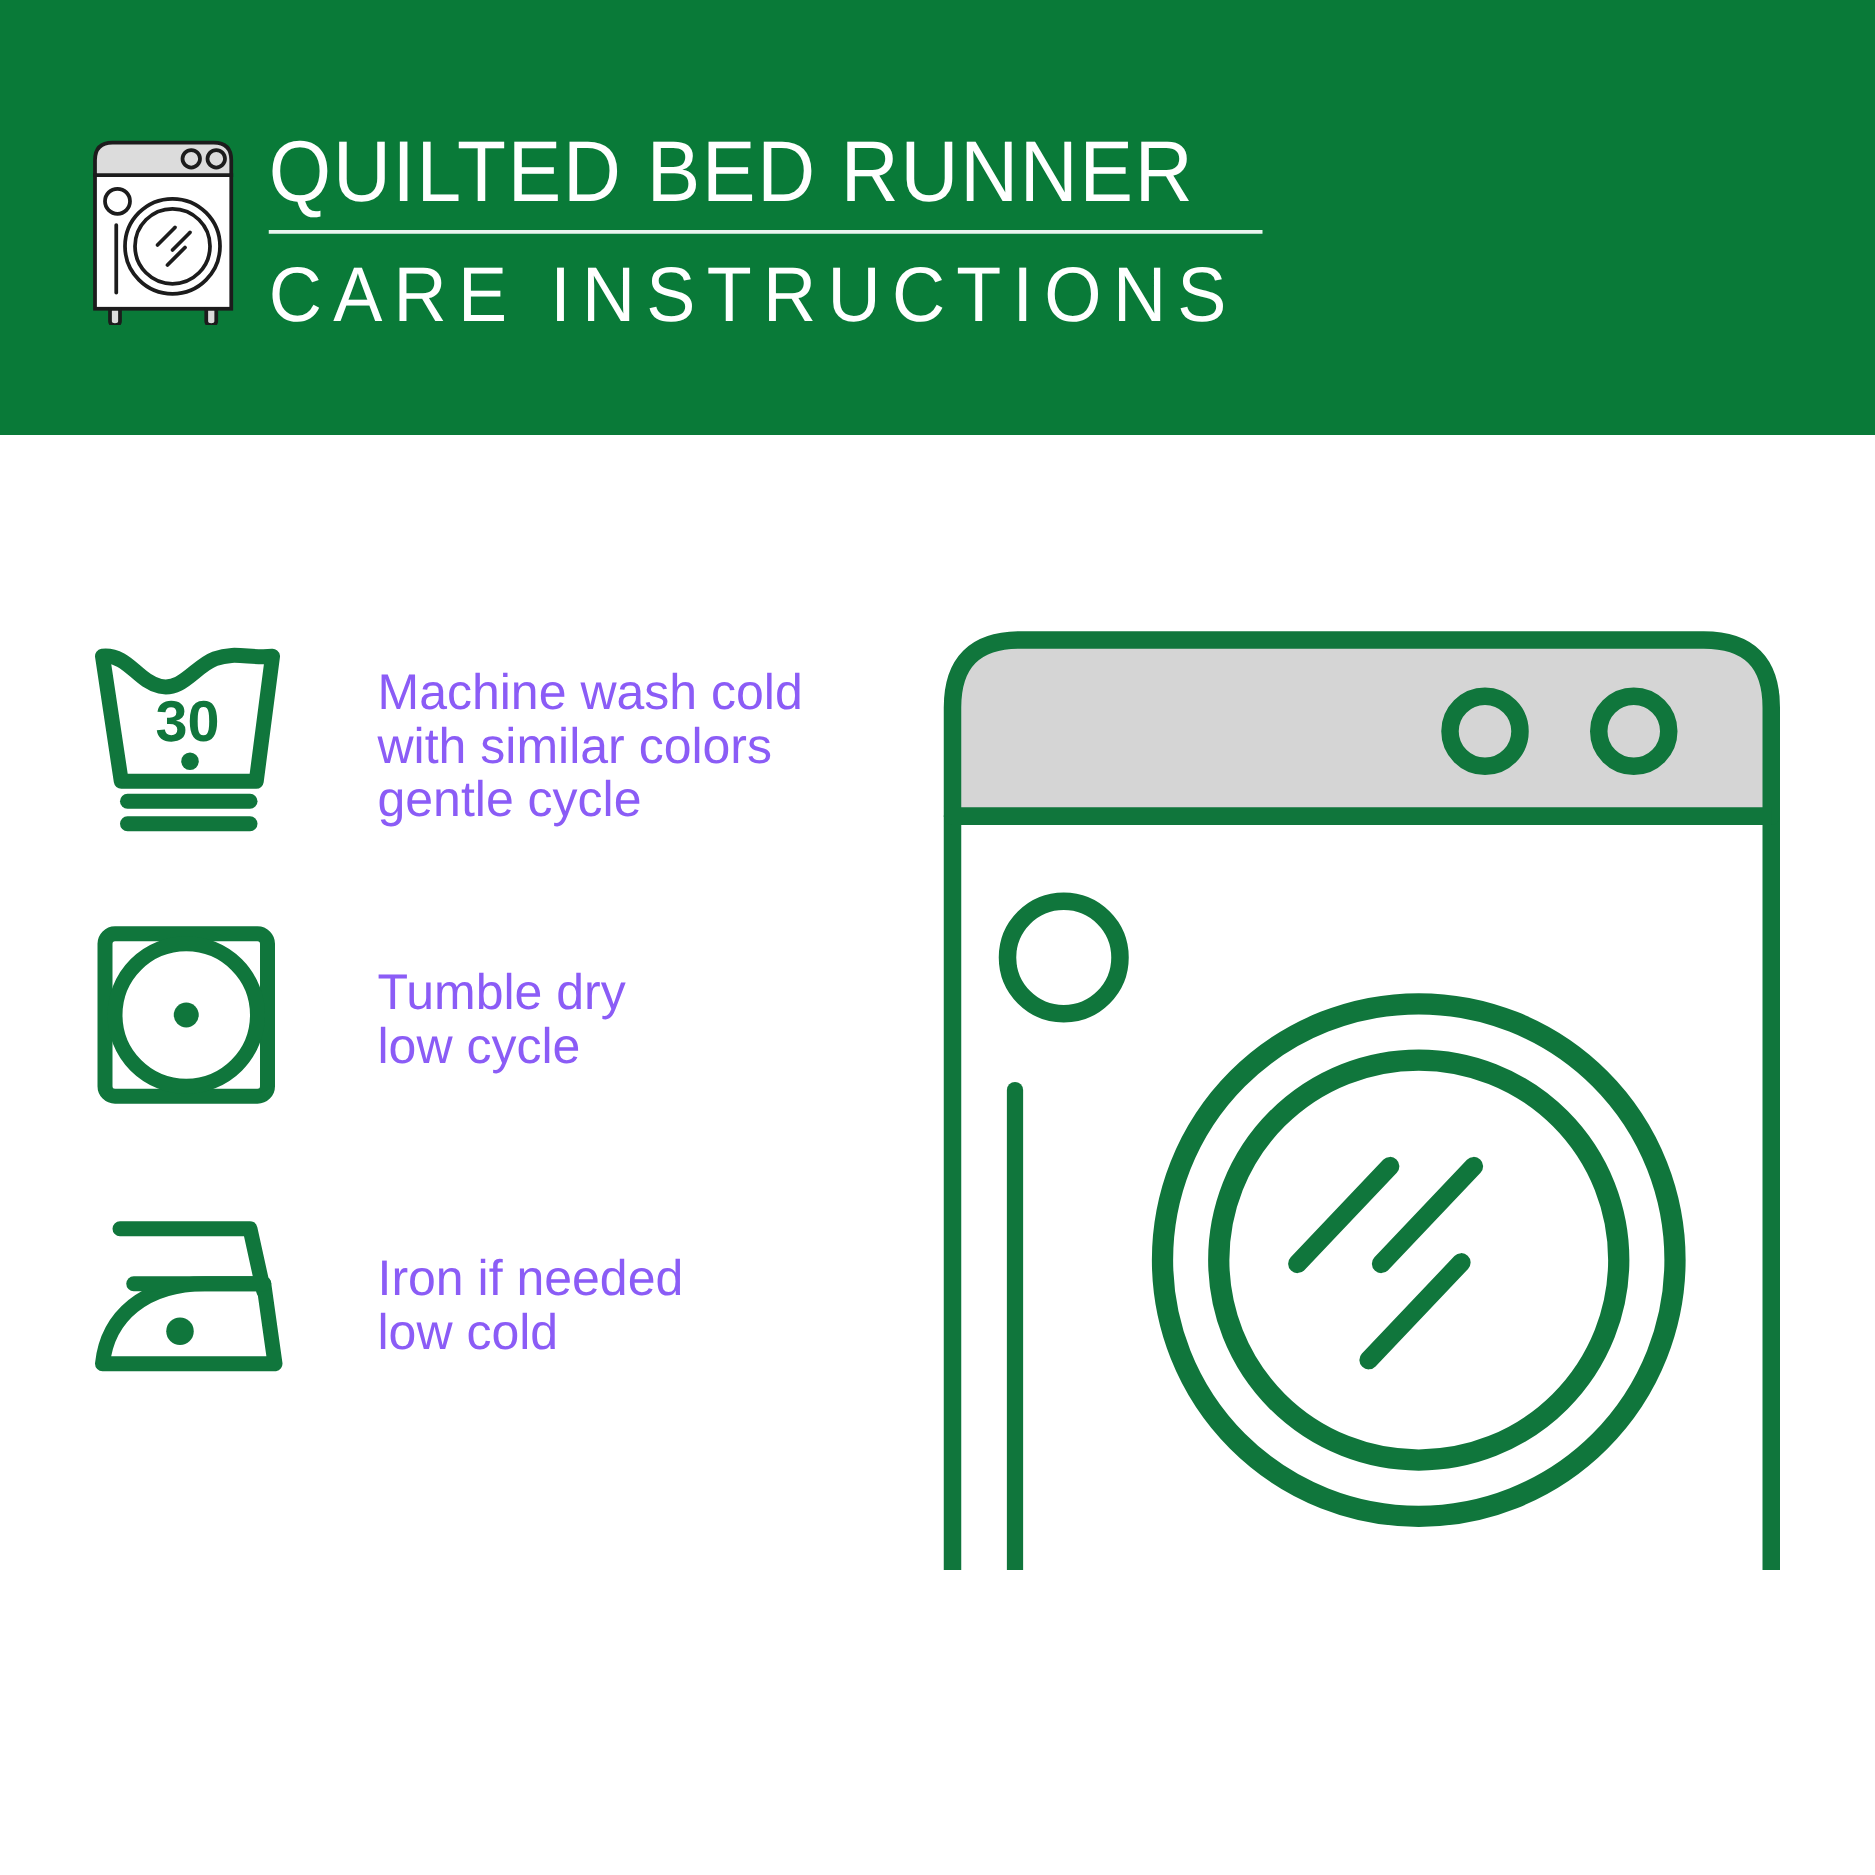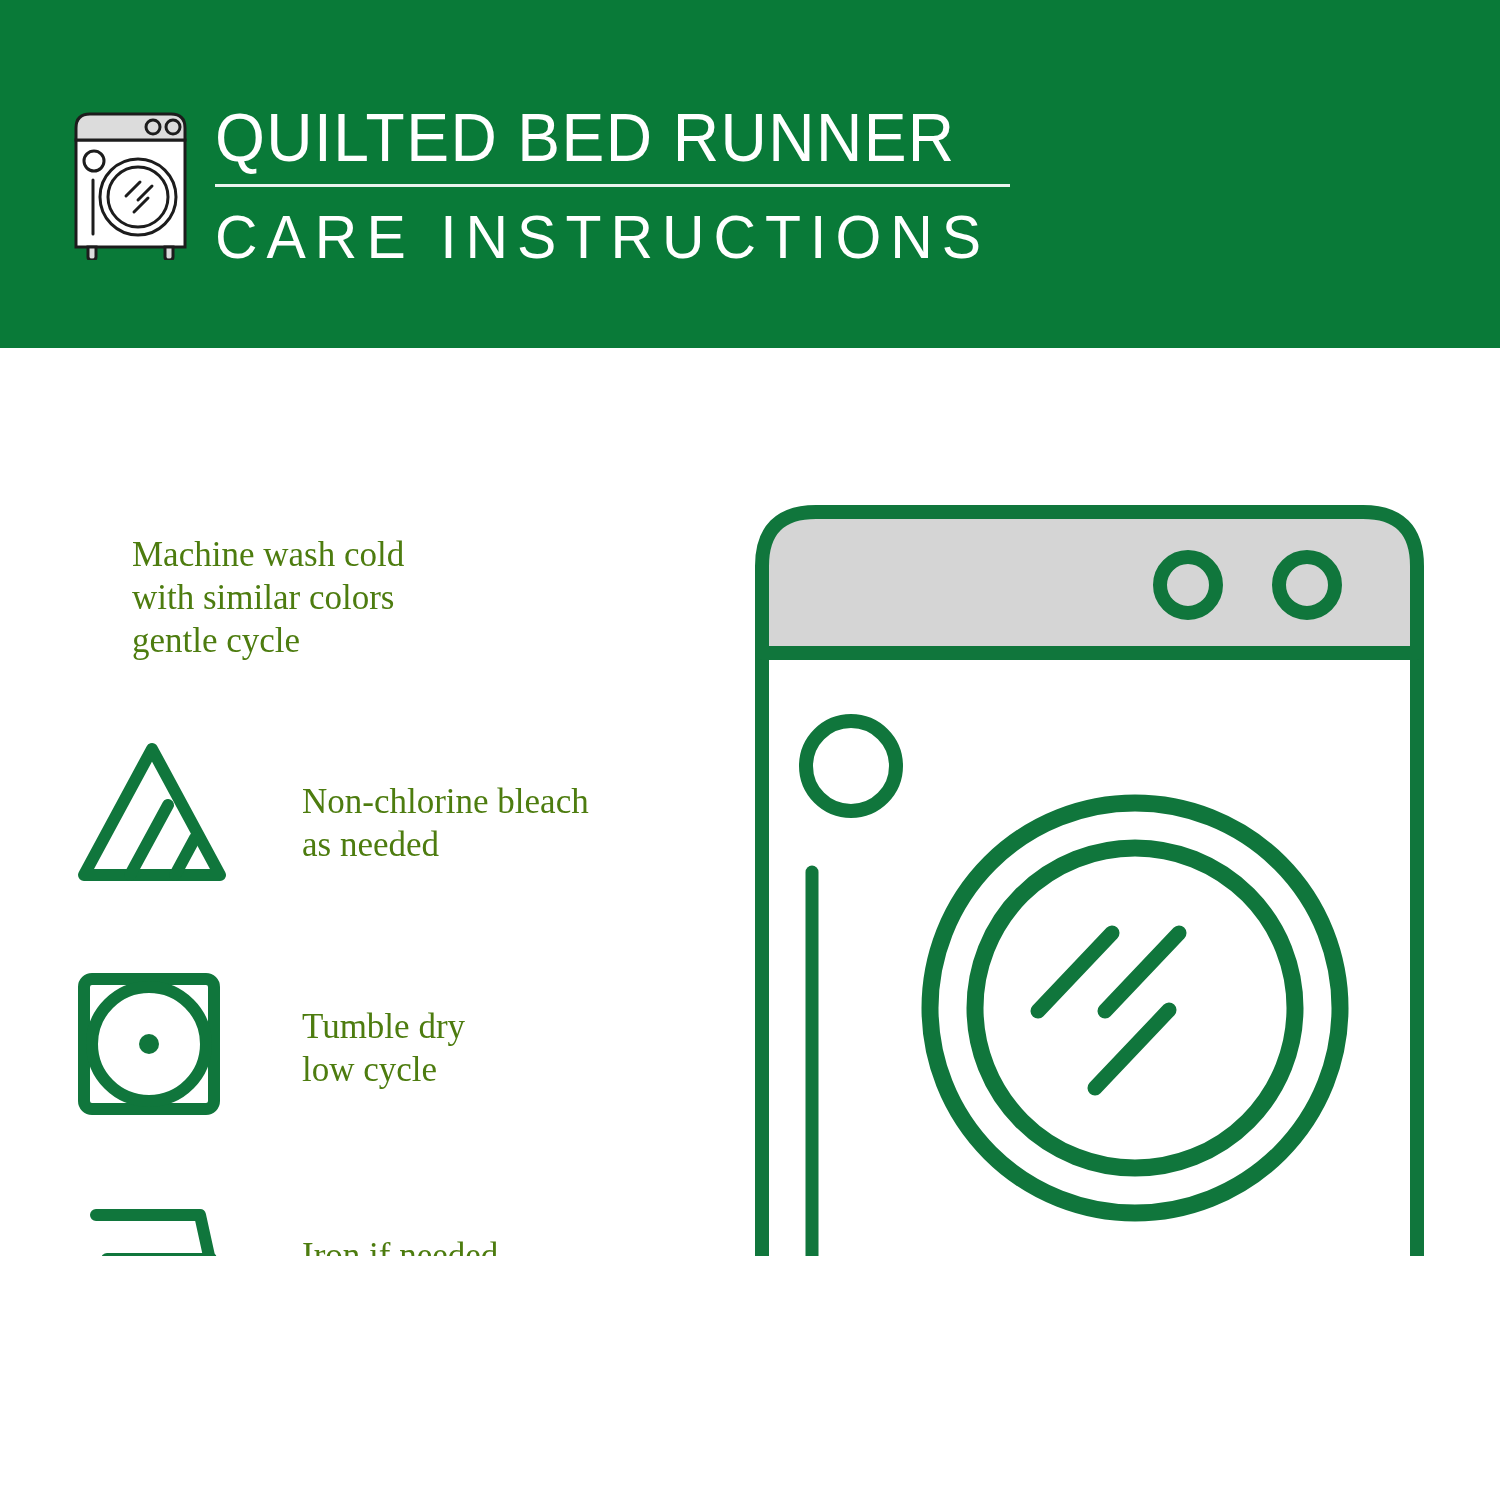--- a/index.html
+++ b/index.html
@@ -88,24 +88,24 @@
     position: relative;
     flex: 0 0 170px;
     width: 170px;
     height: 170px;
   }
   .instruction-symbol svg {
     display: block;
   }
   .instruction-text {
     flex: 1 1 auto;
-    font-family: Liberation Serif, serif;
-    font-size: 35px;
+    font-family: Liberation Sans, sans-serif;
+    font-size: 40px;
     line-height: 43px;
-    color: #4d7c0f;
+    color: #8b5cf6;
     white-space: pre-line;
     padding-left: 60px;
   }
   .row-wash  .instruction-text { padding-top: 28px; }
   .row-bleach .instruction-text { padding-top: 43px; }
   .row-dry   .instruction-text { padding-top: 36px; }
   .row-iron  .instruction-text { padding-top: 33px; }
 
   
   #washer-illustration {
@@ -153,41 +153,40 @@
     <div id="header-text-block">
       <div id="header-title">QUILTED BED RUNNER</div>
       <div id="header-divider"></div>
       <div id="header-subtitle">CARE INSTRUCTIONS</div>
     </div>
   </div>
 
   <div id="instructions-list">
 
     <div class="instruction-row row-wash">
+      <div class="instruction-symbol">
+        <svg width="170" height="165" viewBox="0 0 170 165" xmlns="http://www.w3.org/2000/svg">
+          <g fill="none" stroke="#10763c" stroke-width="12" stroke-linecap="round" stroke-linejoin="round">
+
+            <path d="M10 20 C 30 18 38 40 56 44 C 74 48 84 28 100 22 C 116 16 128 22 146 20 L 133 120 L 25 120 Z"></path>
+
+            <line x1="30" y1="136" x2="128" y2="136"></line>
+            <line x1="30" y1="154" x2="128" y2="154"></line>
+          </g>
+
+          <text x="78" y="88" text-anchor="middle" font-family="Liberation Sans, sans-serif" font-size="46" font-weight="700" fill="#10763c">30</text>
+
+          <circle cx="80" cy="104" r="7" fill="#10763c"></circle>
+        </svg>
+      </div>
       <div class="instruction-text">Machine wash cold
 with similar colors
 gentle cycle</div>
     </div>
 
-    <div class="instruction-row row-bleach">
-      <div class="instruction-symbol">
-        <svg width="170" height="152" viewBox="0 0 170 152" xmlns="http://www.w3.org/2000/svg">
-          <g fill="none" stroke="#10763c" stroke-width="12" stroke-linecap="round" stroke-linejoin="round">
-
-            <path d="M80 12 L148 138 L12 138 Z"></path>
-
-            <line x1="58" y1="138" x2="96" y2="68"></line>
-
-            <line x1="103" y1="138" x2="123" y2="101"></line>
-          </g>
-        </svg>
-      </div>
-      <div class="instruction-text">Non-chlorine bleach
-as needed</div>
-    </div>
 
     <div class="instruction-row row-dry">
       <div class="instruction-symbol">
         <svg width="170" height="150" viewBox="0 0 170 150" xmlns="http://www.w3.org/2000/svg">
           <g fill="none" stroke="#10763c" stroke-width="12" stroke-linejoin="round">
             <rect x="12" y="10" width="130" height="130" rx="8" ry="8"></rect>
             <circle cx="77" cy="75" r="57"></circle>
           </g>
           <circle cx="77" cy="75" r="10" fill="#10763c"></circle>
         </svg>

